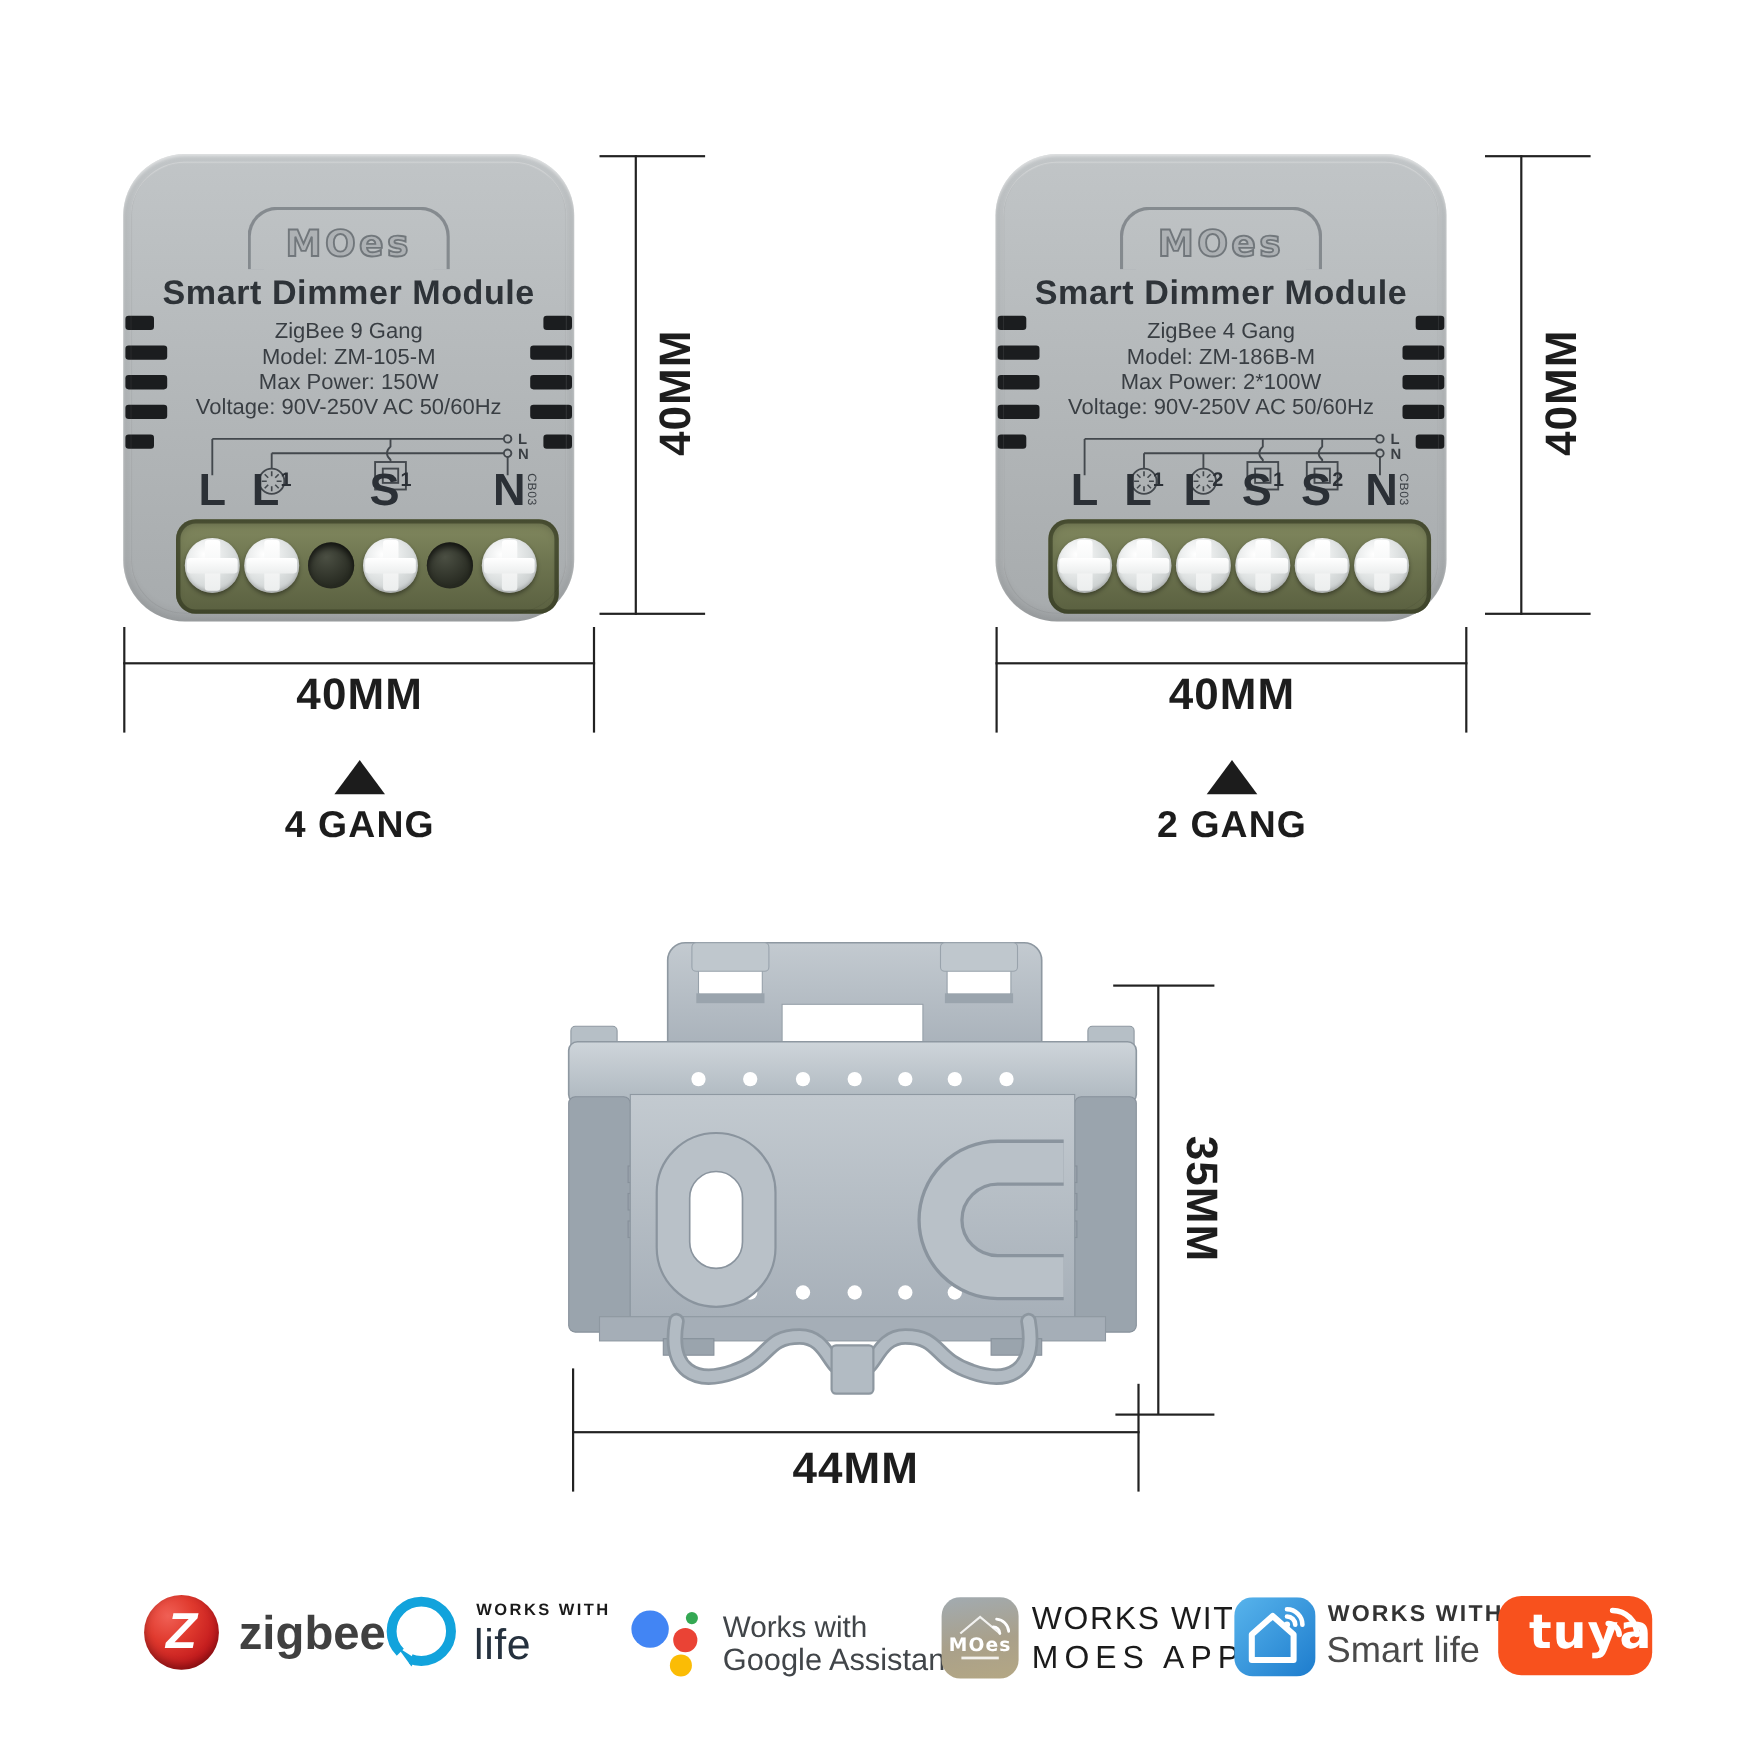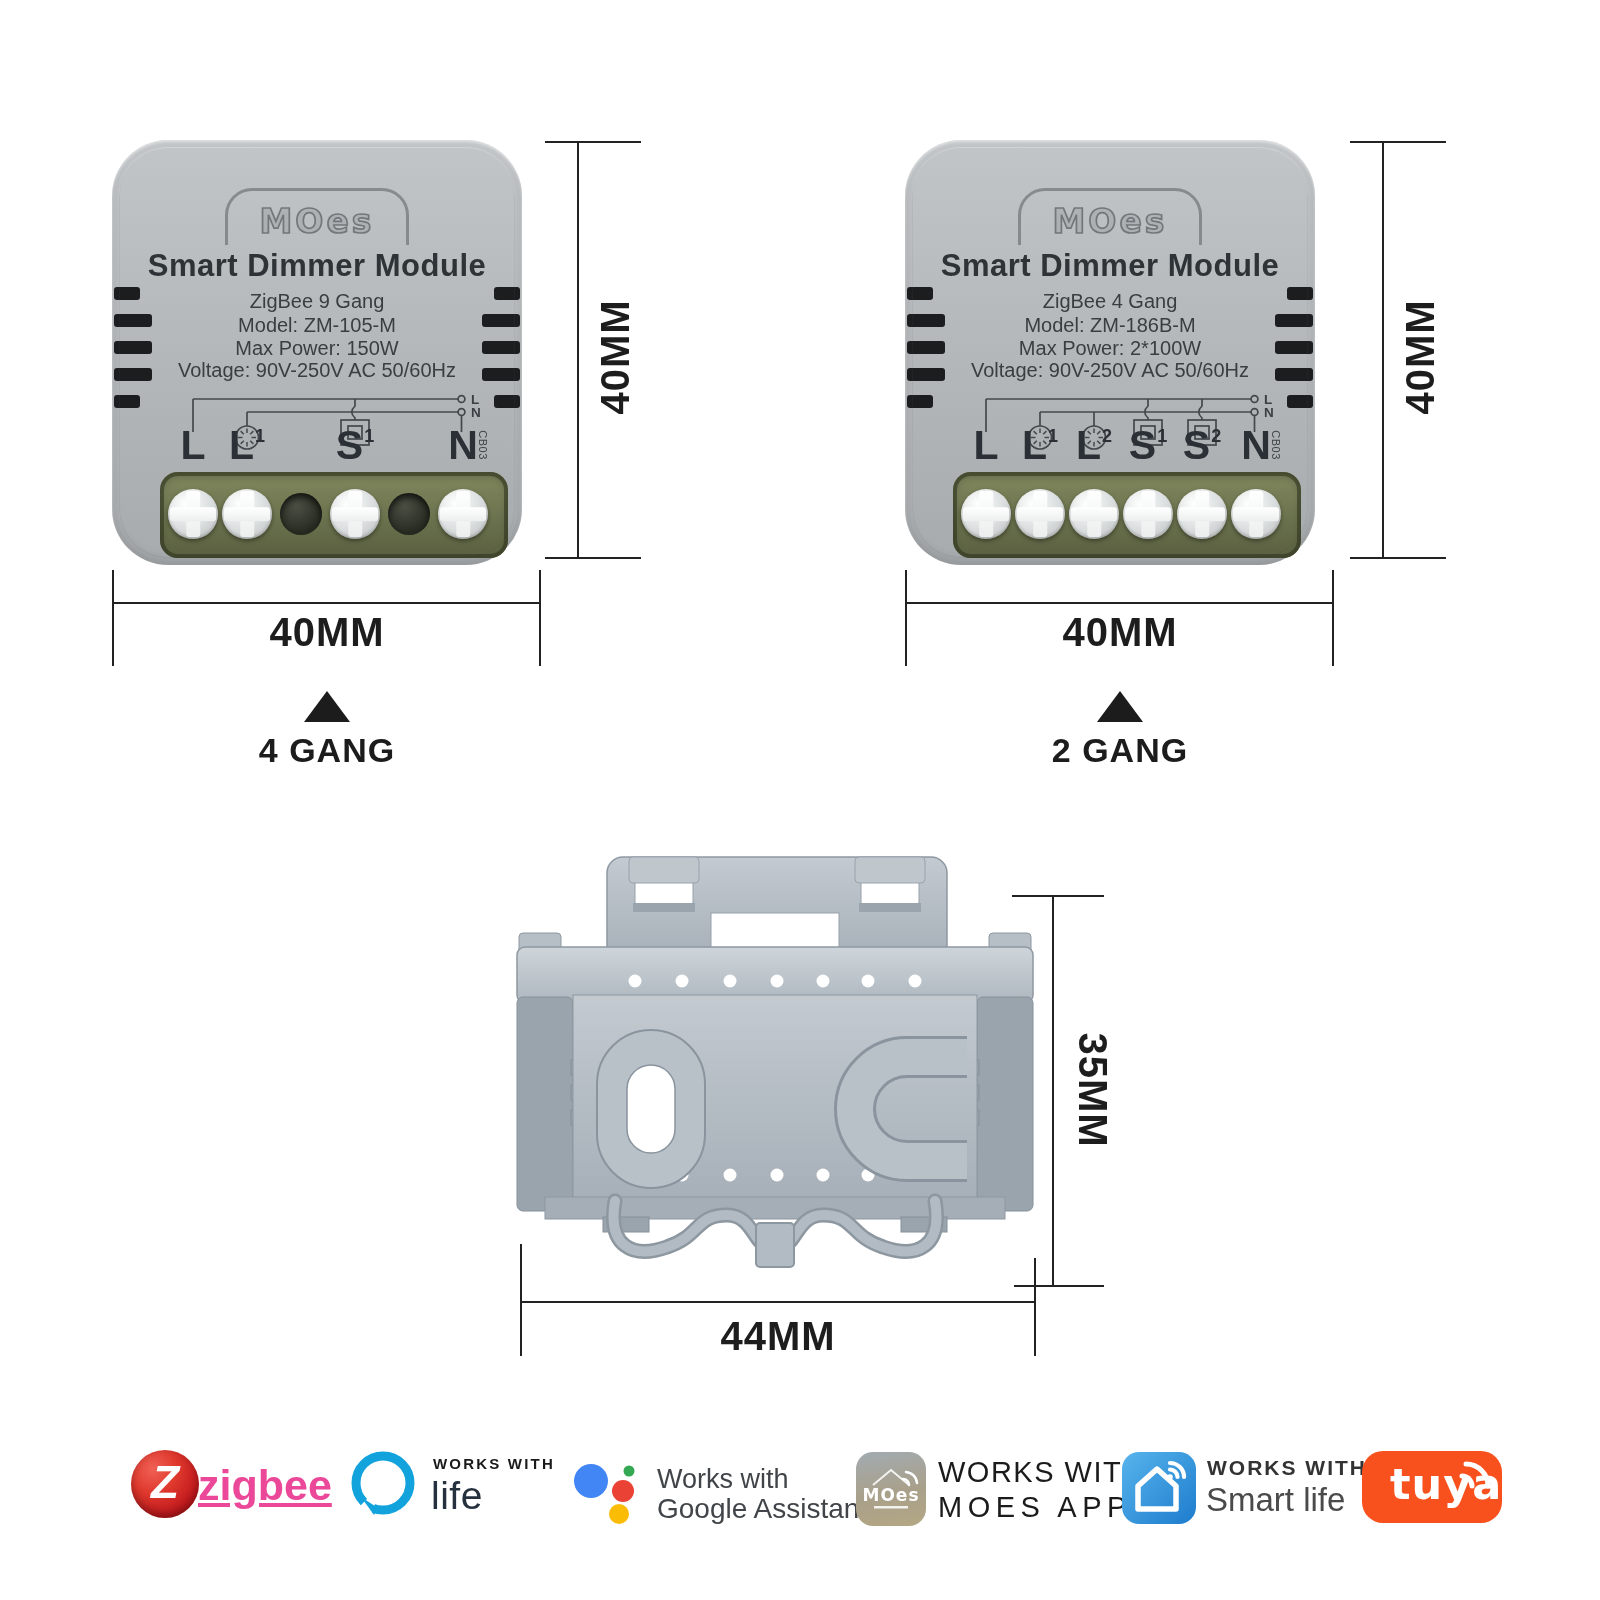--- a/index.html
+++ b/index.html
@@ -53,21 +53,21 @@
 
   
   .bracket{position:absolute;left:515px;top:845px;width:520px;height:425px;}
 
   
   .abs{position:absolute;}
   .bz-circle{position:absolute;left:131px;top:1450px;width:68px;height:68px;border-radius:50%;
     background:radial-gradient(circle at 32% 28%,#f06055 0%,#e03a2e 35%,#c0181c 72%,#9c0e13 100%);
     display:flex;align-items:center;justify-content:center;box-shadow:inset 0 -4px 8px rgba(0,0,0,.3);}
   .bz-circle span{color:#fff;font-size:46px;font-weight:800;font-style:italic;line-height:1;padding-bottom:4px;}
-  .bz-text{position:absolute;left:198px;top:1461px;font-size:43px;font-weight:700;color:#ec4899;text-decoration:underline;}
+  .bz-text{position:absolute;left:217px;top:1461px;font-size:43px;font-weight:700;color:#404040;}
   .alexa-l1{position:absolute;left:433px;top:1455px;font-size:15px;font-weight:700;letter-spacing:2.2px;color:#1a1a1a;}
   .alexa-l2{position:absolute;left:431px;top:1474px;font-size:39px;font-weight:400;color:#25313e;letter-spacing:.5px;}
   .g-l1{position:absolute;left:657px;top:1464px;font-size:27px;color:#414549;}
   .g-l2{position:absolute;left:657px;top:1493px;font-size:28px;color:#414549;}
   .moes-icon{position:absolute;left:856px;top:1452px;width:70px;height:74px;border-radius:17px;
     background:linear-gradient(170deg,#a2abb1 0%,#a9a08a 55%,#b4a784 100%);overflow:hidden;}
   .moes-l1{position:absolute;left:938px;top:1456px;font-size:29px;font-weight:500;letter-spacing:1.5px;color:#1b1b1b;}
   .moes-l2{position:absolute;left:938px;top:1491px;font-size:29px;font-weight:500;letter-spacing:5.5px;color:#1b1b1b;}
   .sl-icon{position:absolute;left:1122px;top:1452px;width:74px;height:72px;}
   .sl-l1{position:absolute;left:1207px;top:1456px;font-size:21px;font-weight:600;letter-spacing:2px;color:#333;}

